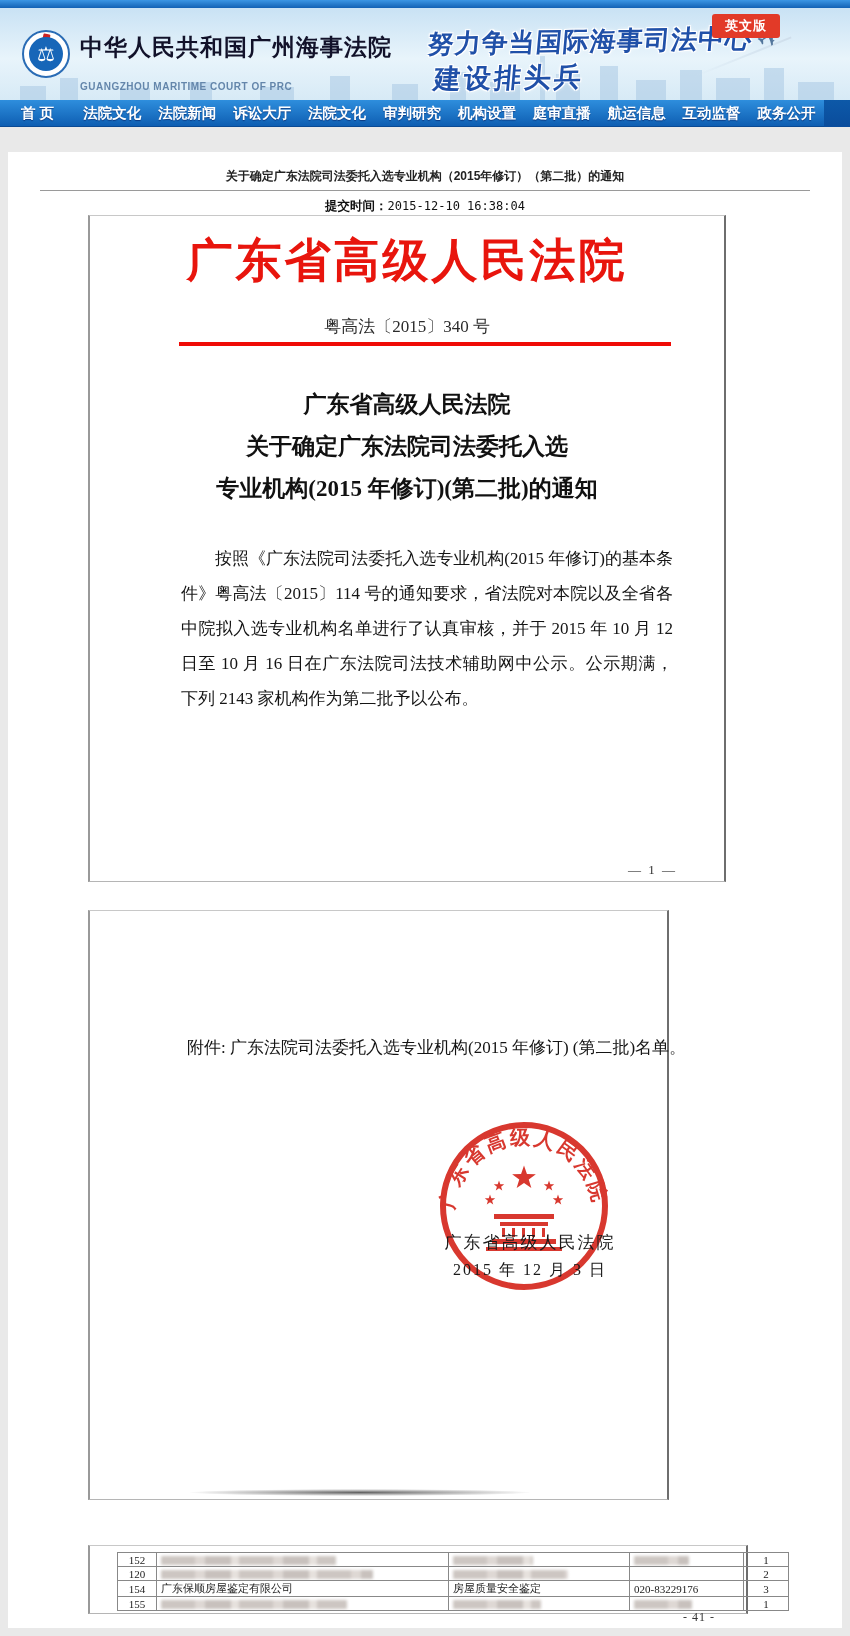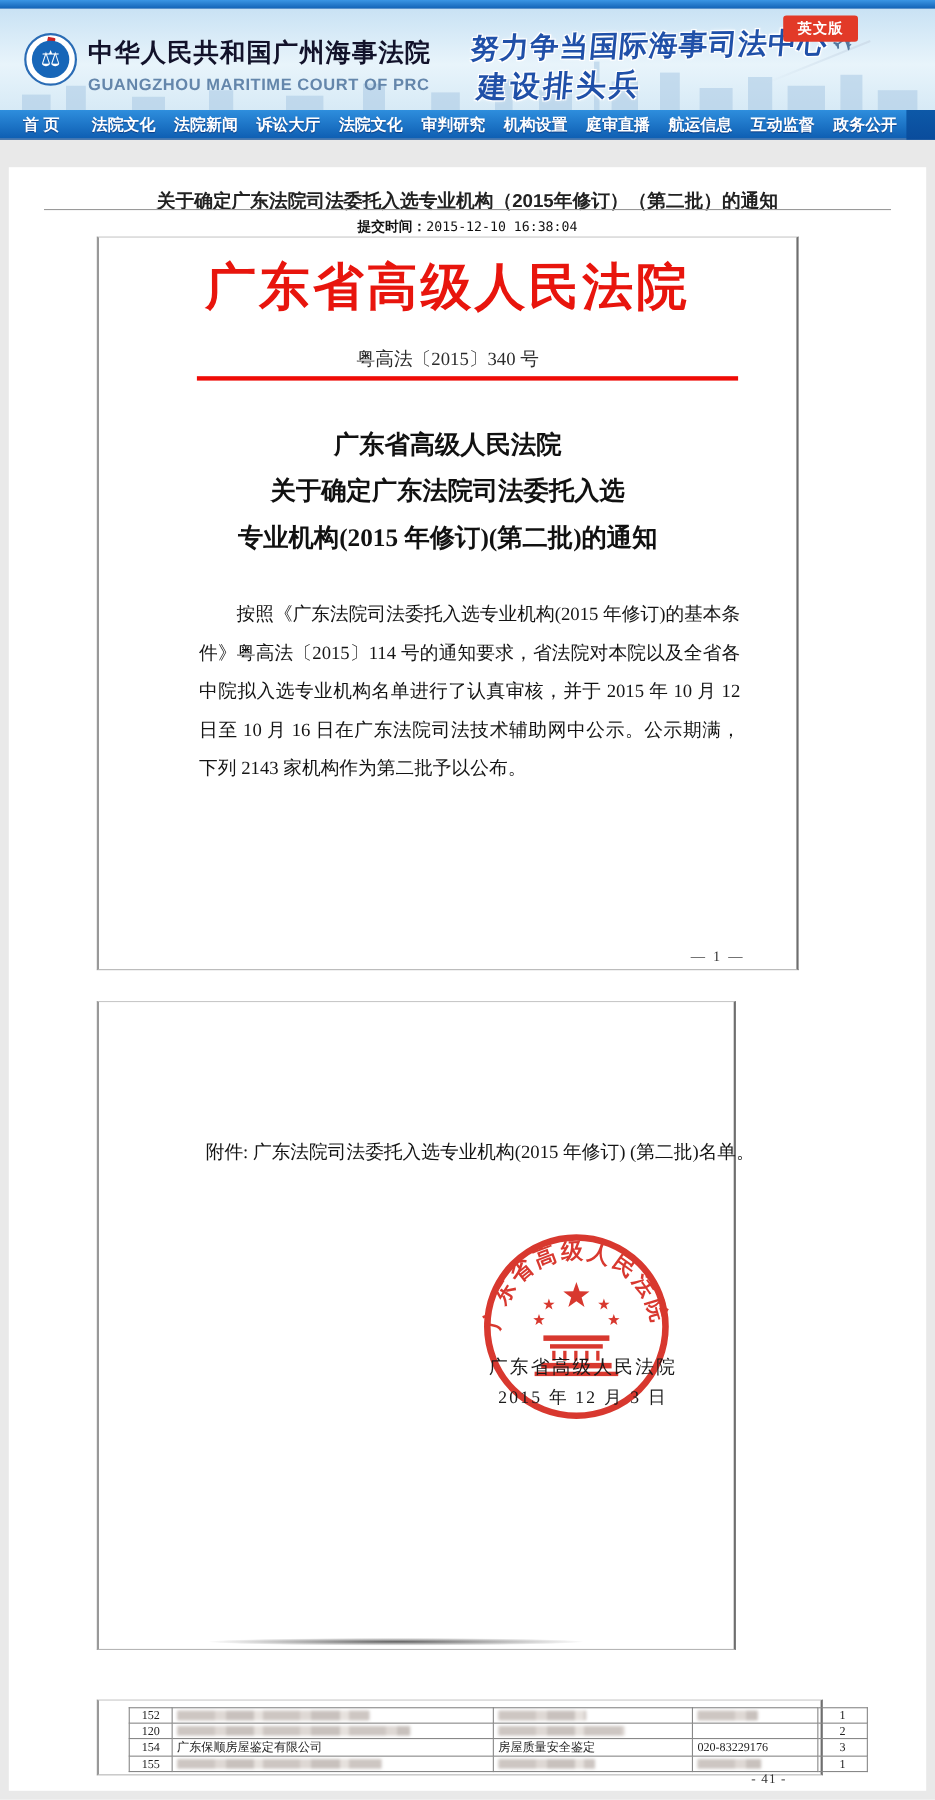--- a/index.html
+++ b/index.html
@@ -9,38 +9,38 @@
   
   .topbar{position:absolute;top:0;left:0;width:850px;height:8px;background:linear-gradient(180deg,#3b96e4,#1261b4);}
   .site-header{position:absolute;top:8px;left:0;width:850px;height:92px;background:linear-gradient(180deg,#c9e2f4 0%,#e8f4fb 55%,#d7eaf6 100%);overflow:hidden;}
   .skyline{position:absolute;bottom:0;left:0;width:100%;height:46px;}
   .skyline div{position:absolute;bottom:0;background:#a9c9e3;opacity:.55;}
   .logo{position:absolute;left:22px;top:22px;width:48px;height:48px;border-radius:50%;background:#fff;border:2px solid #2a6cb5;box-sizing:border-box;}
   .logo .inner{position:absolute;left:5px;top:5px;width:34px;height:34px;border-radius:50%;background:#1766b8;color:#fff;font-size:20px;line-height:34px;text-align:center;}
   .logo .map{position:absolute;left:19px;top:2px;width:7px;height:6px;background:#cc2222;border-radius:1px;transform:rotate(12deg);}
   .titleblock{position:absolute;left:80px;top:24px;}
   .site-title{font-size:23px;font-weight:bold;color:#12122a;letter-spacing:1px;}
-  .site-subtitle{font-size:15px;font-weight:bold;color:#6486ab;letter-spacing:.5px;margin-top:6px;}
+  .site-subtitle{font-size:10px;font-weight:bold;color:#6486ab;letter-spacing:.5px;margin-top:18px;}
   .slogan1,.slogan2{position:absolute;font-family:"DejaVu Serif",serif;font-weight:bold;color:#2050a8;transform:skewX(-6deg) rotate(-1deg);
     text-shadow:-1px -1px 0 #fff,1px -1px 0 #fff,-1px 1px 0 #fff,1px 1px 0 #fff,0 0 4px #fff;}
   .slogan1{left:428px;top:16px;font-size:26px;letter-spacing:1px;}
   .slogan2{left:434px;top:52px;font-size:27px;letter-spacing:3px;}
   .plane{position:absolute;left:756px;top:10px;font-size:30px;color:#53769c;transform:rotate(-38deg);}
   .contrail{position:absolute;left:690px;top:48px;width:105px;height:2px;background:linear-gradient(90deg,rgba(255,255,255,0),#cfdeeb);transform:rotate(-22deg);}
   .btn-english{position:absolute;right:70px;top:6px;background:#e23a28;color:#fff;font-size:13px;font-weight:bold;padding:3px 13px;border-radius:3px;letter-spacing:1px;cursor:pointer;}
 
   
   .nav{position:absolute;top:100px;left:0;width:850px;height:27px;background:linear-gradient(180deg,#2e8edd,#0e5eb2);border-bottom:1px solid #0a4a94;box-sizing:border-box;display:flex;align-items:center;}
   .nav-items{display:flex;flex:1;padding:0 0;}
   .nav-item{flex:1;text-align:center;color:#fff;font-size:14.5px;font-weight:bold;text-shadow:0 1px 1px rgba(0,0,60,.45);cursor:pointer;white-space:nowrap;}
   .nav-cap{width:26px;height:27px;background:linear-gradient(180deg,#0d59a8,#0a4c9c);}
 
   
   .card{position:absolute;top:152px;left:8px;width:834px;height:1476px;background:#fff;}
-  .article-title{position:absolute;top:8px;left:0;width:100%;text-align:center;font-size:17px;font-weight:bold;color:#222;}
+  .article-title{position:absolute;top:8px;left:0;width:100%;text-align:center;font-size:12px;font-weight:bold;color:#222;}
   .divider{position:absolute;top:38px;left:32px;width:770px;border-top:1px solid #9a9a9a;}
   .submit-line{position:absolute;top:46px;left:0;width:100%;text-align:center;font-size:12.5px;color:#111;}
   .submit-line .lbl{font-weight:bold;}
   .submit-line .val{font-family:"DejaVu Sans Mono",monospace;font-size:12px;}
 
   
   .docpage{position:absolute;left:80px;background:#fff;border-top:1px solid #c8c8c8;border-bottom:1px solid #b5b5b5;border-left:2px solid #999;border-right:2px solid #6e6e6e;box-sizing:border-box;font-family:"Liberation Serif","DejaVu Serif",serif;color:#1c1c1c;}
   .doc1{top:63px;width:638px;height:667px;}
   .doc2{top:758px;width:581px;height:590px;}
   .doc3{top:1393px;width:660px;height:69px;}

